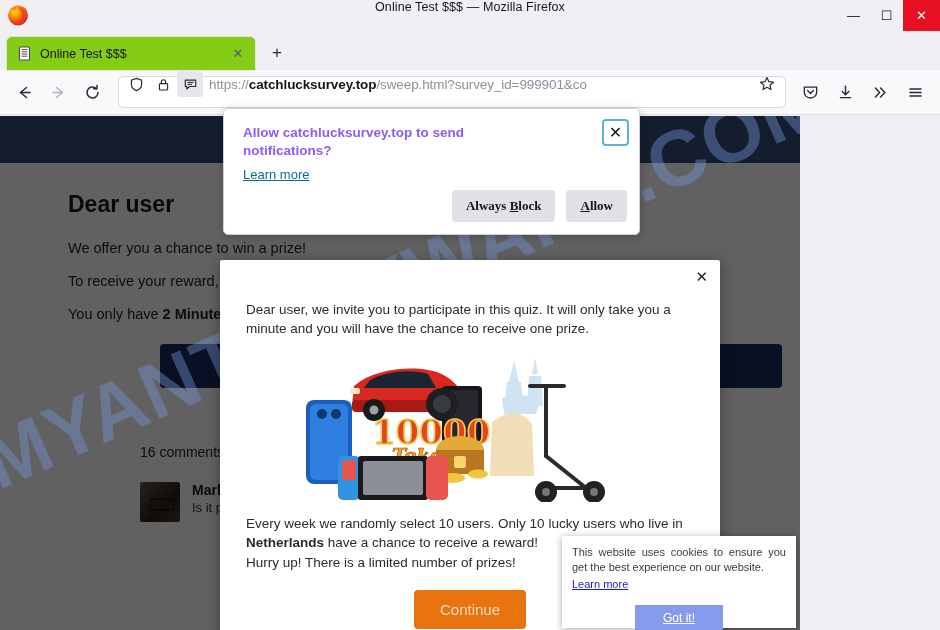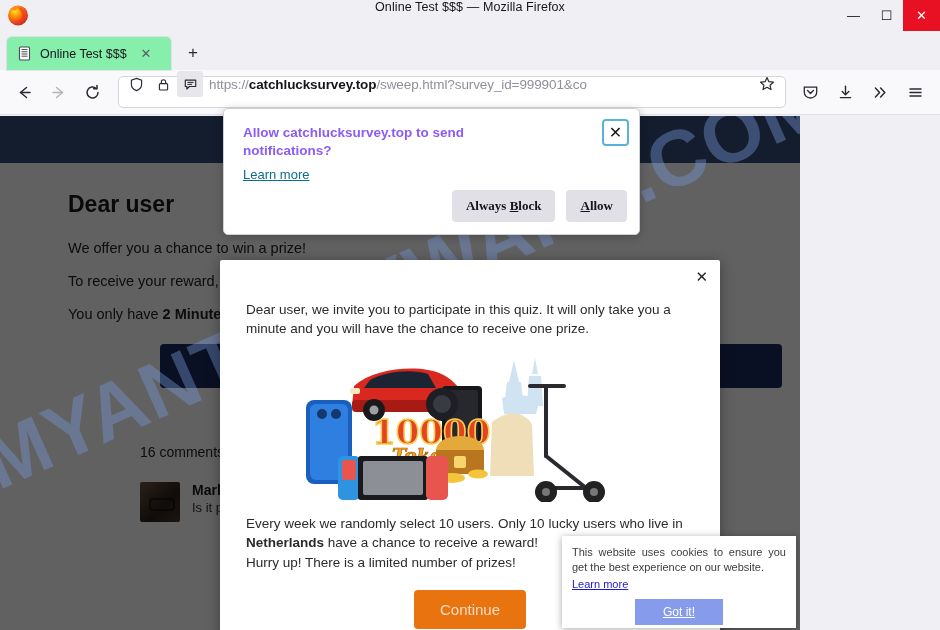--- a/index.html
+++ b/index.html
@@ -22,22 +22,22 @@
     width: 100%; text-align: center; font-size: 12.5px; color: #15141a;
     letter-spacing: .1px;
   }
   .win-controls { position: absolute; right: 0; top: 0; height: 31px; display: flex; }
   .wc { width: 33px; height: 31px; display: flex; align-items: center; justify-content: center;
         font-size: 13px; color: #15141a; }
   .wc.close { background: #e81123; color: #fff; width: 37px; }
 
   .tabstrip { height: 39px; background: #f0f0f4; display: flex; align-items: flex-end; padding-left: 7px; }
   .tab {
-    width: 164px; height: 33px; background: #86efac; border-radius: 5px 5px 0 0;
-    display: flex; align-items: center; padding: 0 16px 0 10px; gap: 8px;
+    width: 248px; height: 33px; background: #84cc16; border-radius: 5px 5px 0 0;
+    display: flex; align-items: center; padding: 0 8px 0 10px; gap: 8px;
     box-shadow: 0 0 0 1px rgba(0,0,0,.07);
   }
   .tab-favicon { width: 15px; height: 15px; flex: 0 0 15px; position: relative; }
   .tab-label { flex: 1; font-size: 12.5px; color: #15141a; white-space: nowrap; overflow: hidden; }
   .tab-close { width: 18px; height: 18px; display: flex; align-items: center; justify-content: center;
                font-size: 13px; color: #5b5b66; }
   .newtab { width: 30px; height: 30px; margin-left: 7px; margin-bottom: 2px;
             display: flex; align-items: center; justify-content: center; font-size: 17px; color: #2b2a33; }
 
   .navbar { height: 45px; background: #f9f9fb; display: flex; align-items: center; padding: 0 8px; gap: 2px;
@@ -146,21 +146,21 @@
   .dh-btn u { text-decoration: underline; }
 
   
   .cookie {
     position: absolute; right: 4px; bottom: 2px; width: 234px; height: 92px;
     background: #fff; box-shadow: 0 1px 7px rgba(0,0,0,.35); z-index: 40;
     padding: 9px 10px 0 10px;
   }
   .cookie-text { font-size: 11px; color: #3c3c3c; line-height: 1.32; text-align: justify; }
   .cookie-learn { font-size: 11px; color: #1a1ad0; text-decoration: underline; display: inline-block; margin-top: 1px; }
-  .cookie-btn-wrap { text-align: center; margin-top: 7px; }
+  .cookie-btn-wrap { text-align: center; margin-top: 13px; }
   .cookie-btn {
     background: #869bec; border: 0; color: #fff; font-size: 12px; padding: 6px 28px;
     text-decoration: underline; cursor: pointer; font-family: "Liberation Sans", sans-serif;
   }
 </style>
 </head>
 <body>
 
 <div id="app">
 

